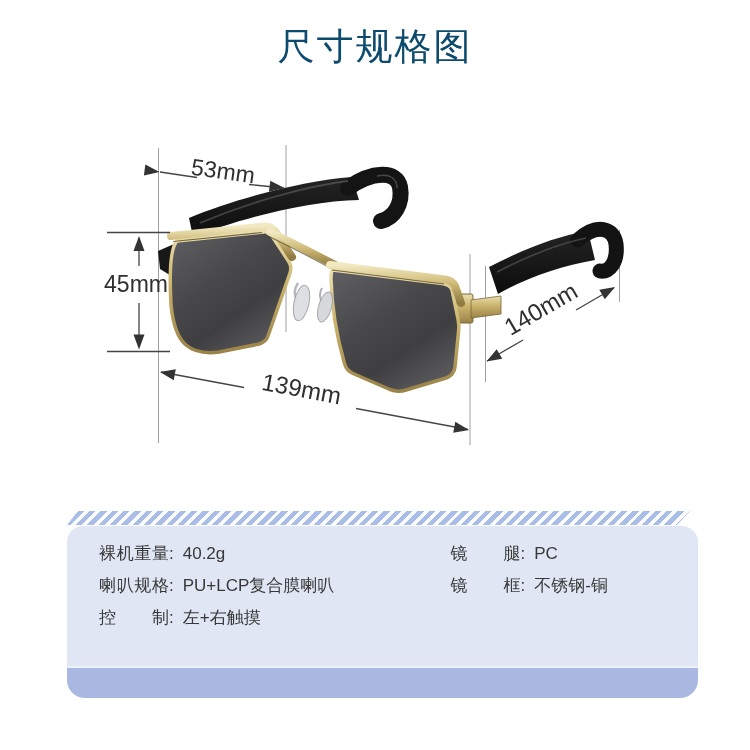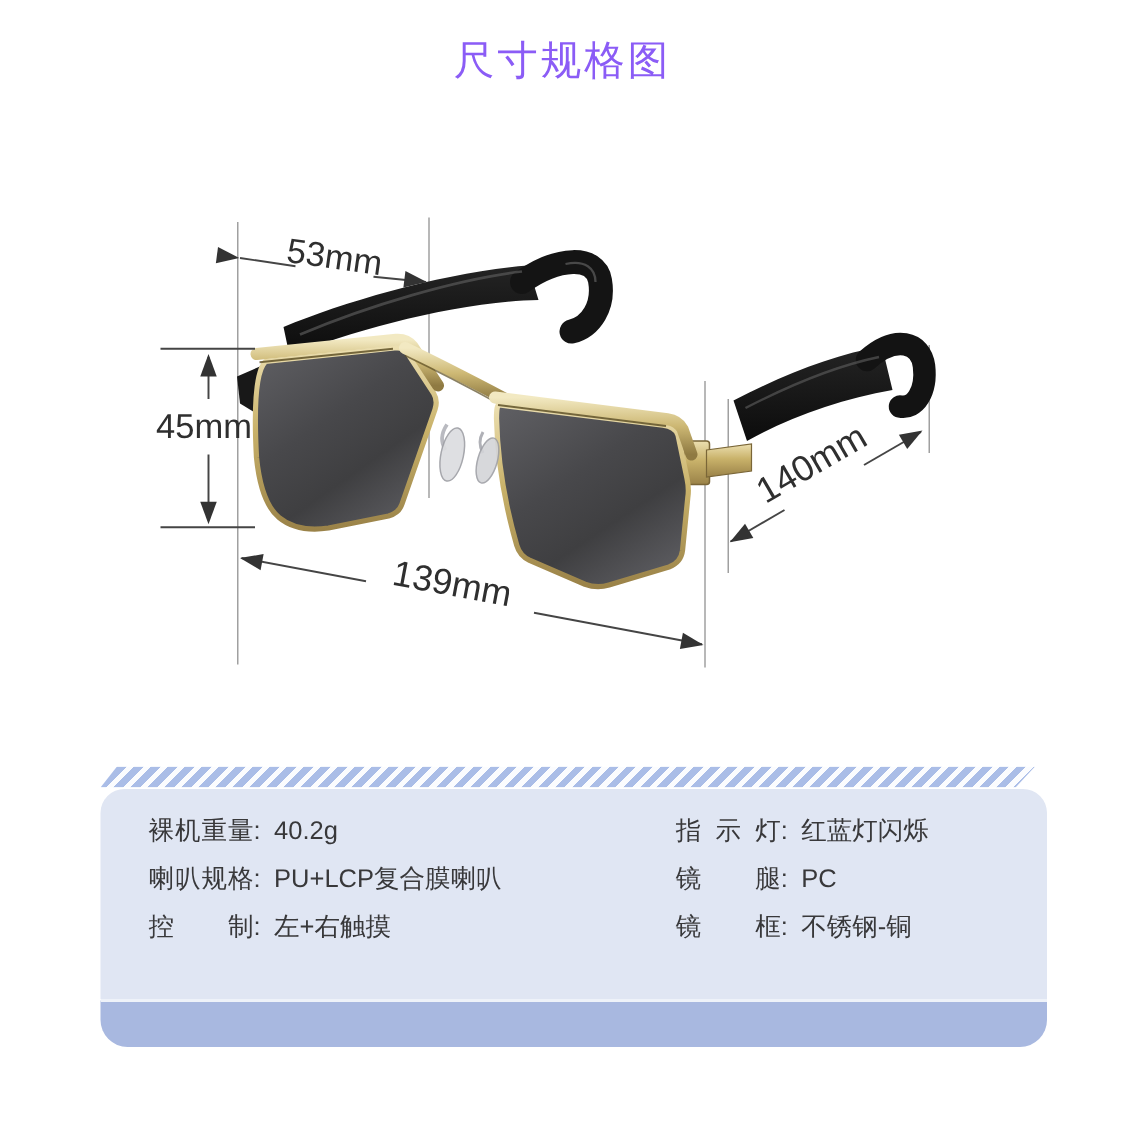--- a/index.html
+++ b/index.html
@@ -3,22 +3,22 @@
 <meta charset="utf-8">
 <style>
   html,body{margin:0;padding:0;}
   body{
     width:750px;height:750px;position:relative;overflow:hidden;
     background:#ffffff;
     font-family:"Liberation Sans", sans-serif;
   }
   .page-title{
     position:absolute;top:22px;left:0;width:750px;
-    text-align:center;font-size:27px;letter-spacing:2px;
-    color:#8b5cf6;font-weight:500;
+    text-align:center;font-size:37px;letter-spacing:2px;
+    color:#0c4a6e;font-weight:500;
   }
   .diagram-svg{position:absolute;top:120px;left:0;}
   .ext{stroke:#a0a0a0;stroke-width:1;}
   .dimseg{stroke:#454545;stroke-width:1.3;fill:none;}
   .dimhead{fill:#333333;}
   .dimtext{fill:#2f2f2f;font-size:23px;font-family:"Liberation Sans",sans-serif;}
   .dimtext.big{font-size:24px;}
   
   .spec-panel{position:absolute;left:67px;top:511px;width:631px;}
   .hatch{
@@ -158,23 +158,20 @@
       </div>
       <div class="spec-row">
         <span class="spec-label">喇叭规格</span><span class="spec-colon">:</span><span class="spec-value">PU+LCP复合膜喇叭</span>
       </div>
       <div class="spec-row">
         <span class="spec-label">控制</span><span class="spec-colon">:</span><span class="spec-value">左+右触摸</span>
       </div>
     </div>
     <div class="spec-col right">
       <div class="spec-row">
-        <span class="spec-label">指示灯</span><span class="spec-colon">:</span><span class="spec-value">红蓝灯闪烁</span>
-      </div>
-      <div class="spec-row">
         <span class="spec-label">镜腿</span><span class="spec-colon">:</span><span class="spec-value">PC</span>
       </div>
       <div class="spec-row">
         <span class="spec-label">镜框</span><span class="spec-colon">:</span><span class="spec-value">不锈钢-铜</span>
       </div>
     </div>
   </div>
   <div class="panel-footer"></div>
 </div>
 

